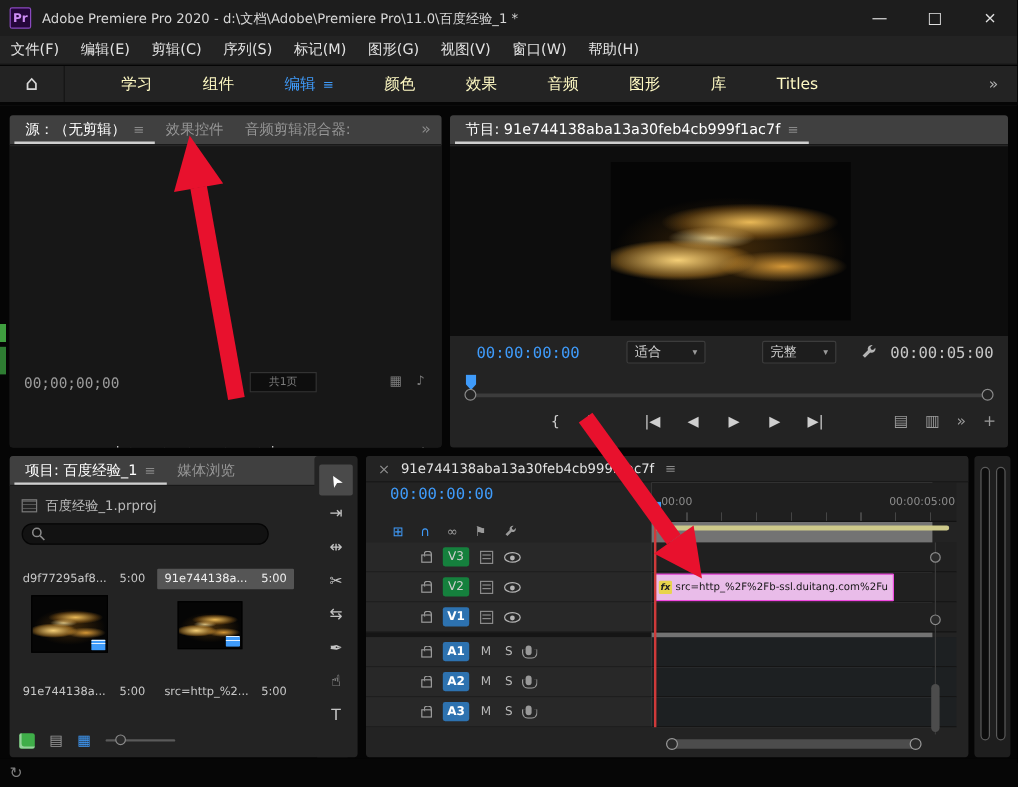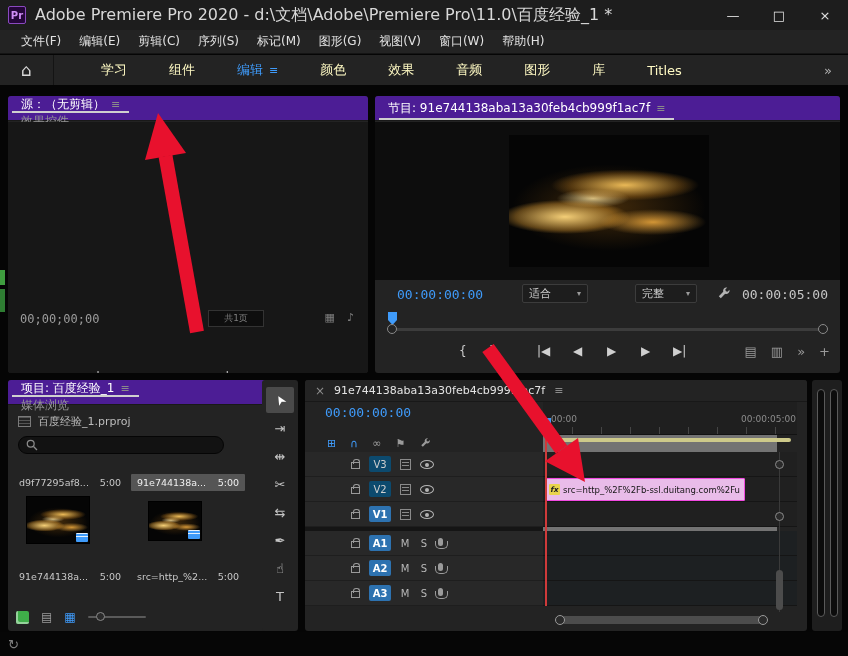--- a/index.html
+++ b/index.html
@@ -6,44 +6,44 @@
   html,body { background:#000; }
   .app { position:relative; width:848px; height:656px; background:#050505;
          font-family:"DejaVu Sans","Liberation Sans",sans-serif; color:#ccc; overflow:hidden; }
 
   
   .titlebar { position:absolute; left:0; top:0; width:848px; height:30px; background:#1d1d1d;
               display:flex; align-items:center; }
   .pr-logo { width:18px; height:18px; margin-left:8px; background:#25063a; color:#cf8df5;
              font-size:10px; font-weight:bold; display:flex; align-items:center; justify-content:center;
              border:1px solid #8a49c0; border-radius:2px; }
-  .title-text { margin-left:9px; font-size:16px; color:#d8d8d8; white-space:nowrap; }
+  .title-text { margin-left:9px; font-size:11px; color:#d8d8d8; white-space:nowrap; }
   .win-btns { margin-left:auto; display:flex; height:100%; }
   .win-btn { width:46px; display:flex; align-items:center; justify-content:center; font-size:13px; color:#e0e0e0; }
 
   
   .menubar { position:absolute; left:0; top:30px; width:848px; height:24px; background:#232323;
-             display:flex; align-items:center; font-size:12px; border-bottom:1px solid #141414; padding-left:12px; }
+             display:flex; align-items:center; font-size:12px; border-bottom:1px solid #141414; padding-left:0; }
   .menu-item { padding:0 9px; color:#e2e2e2; }
 
   
   .wsbar { position:absolute; left:0; top:55px; width:848px; height:33px; background:#232323;
            display:flex; align-items:center; border-bottom:3px solid #050505; }
   .home { width:54px; height:100%; display:flex; align-items:center; justify-content:center;
           border-right:1px solid #141414; color:#d8d8d8; font-size:17px; }
   .ws-tabs { display:flex; margin-left:26px; font-size:13px; }
   .ws-tab { padding:0 21px; color:#fef9c3; display:flex; align-items:center; gap:6px; }
   .ws-tab.active { color:#3f9bfa; }
   .ws-menu { color:#3f9bfa; font-size:11px; }
   .ws-overflow { margin-left:auto; margin-right:16px; color:#b0b0b0; font-size:13px; }
 
   
   .panel { position:absolute; background:#232323; border-radius:3px; overflow:hidden; }
-  .ptabs { height:25px; display:flex; align-items:flex-start; font-size:12px; background:#4c1d95;
-           border-bottom:1px solid #191919; padding-left:4px; white-space:nowrap;flex-direction:column; }
+  .ptabs { height:25px; display:flex; align-items:center; font-size:12px; background:#404040;
+           border-bottom:1px solid #191919; padding-left:4px; white-space:nowrap; }
   .ptab { padding:0 9px; color:#969696; display:flex; align-items:center; gap:6px; height:100%; }
   .ptab.active { color:#ffffff; box-shadow:inset 0 -2px 0 #cfcfcf; }
   .pmenu { color:#8a8a8a; font-size:11px; }
   .poverflow { margin-left:auto; margin-right:9px; color:#8a8a8a; font-size:13px; }
 
   .mono { font-family:"DejaVu Sans Mono","Liberation Mono",monospace; }
 
   
   .src-panel { left:8px; top:96px; width:360px; height:277px; }
   .src-body { position:absolute; left:0; top:26px; right:0; bottom:0; background:#171717; }
@@ -124,21 +124,21 @@
   .tl-tab-label { color:#e4e4e4; white-space:nowrap; }
   .tl-tc { position:absolute; left:20px; top:25px; color:#3f9bfa; font-size:13px; }
   .tl-toolbar { position:absolute; left:22px; top:57px; display:flex; gap:14px; font-size:11px; color:#9a9a9a; }
   .tl-toolbar .blue { color:#3f9bfa; }
 
   .tl-rows { position:absolute; left:0; top:72px; width:238px; }
   .trow { height:25px; display:flex; align-items:center; gap:9px; padding-left:46px;
           background:#282828; border-bottom:1px solid #1e1e1e; }
   .trow-div { height:4px; background:#151515; }
   .chip { min-width:22px; height:16px; padding:0 3px; display:flex; align-items:center; justify-content:center;
-          font-size:10px; border-radius:2px; background:#0c4a6e; color:#cfcfcf; }
+          font-size:10px; border-radius:2px; background:#15803d; color:#cfcfcf; }
   .chip.blue { background:#2d72b0; color:#fff;font-weight:bold; }
   .ms { font-size:10px; color:#b8b8b8; width:10px; text-align:center; }
 
   .icon-lock { width:9px; height:7px; border:1px solid #9a9a9a; position:relative; margin-top:3px; }
   .icon-lock::before { content:""; position:absolute; top:-4px; left:1px; width:5px; height:4px;
                        border:1px solid #9a9a9a; border-bottom:none; border-radius:3px 3px 0 0; }
   .icon-sync { width:11px; height:11px; border:1px solid #8a8a8a; position:relative; }
   .icon-sync::after { content:""; position:absolute; left:1px; right:1px; top:2px; height:1px;
                       background:#8a8a8a; box-shadow:0 3px 0 #8a8a8a; }
   .icon-eye { width:14px; height:9px; border:1px solid #b4b4b4; border-radius:50%; position:relative; }

